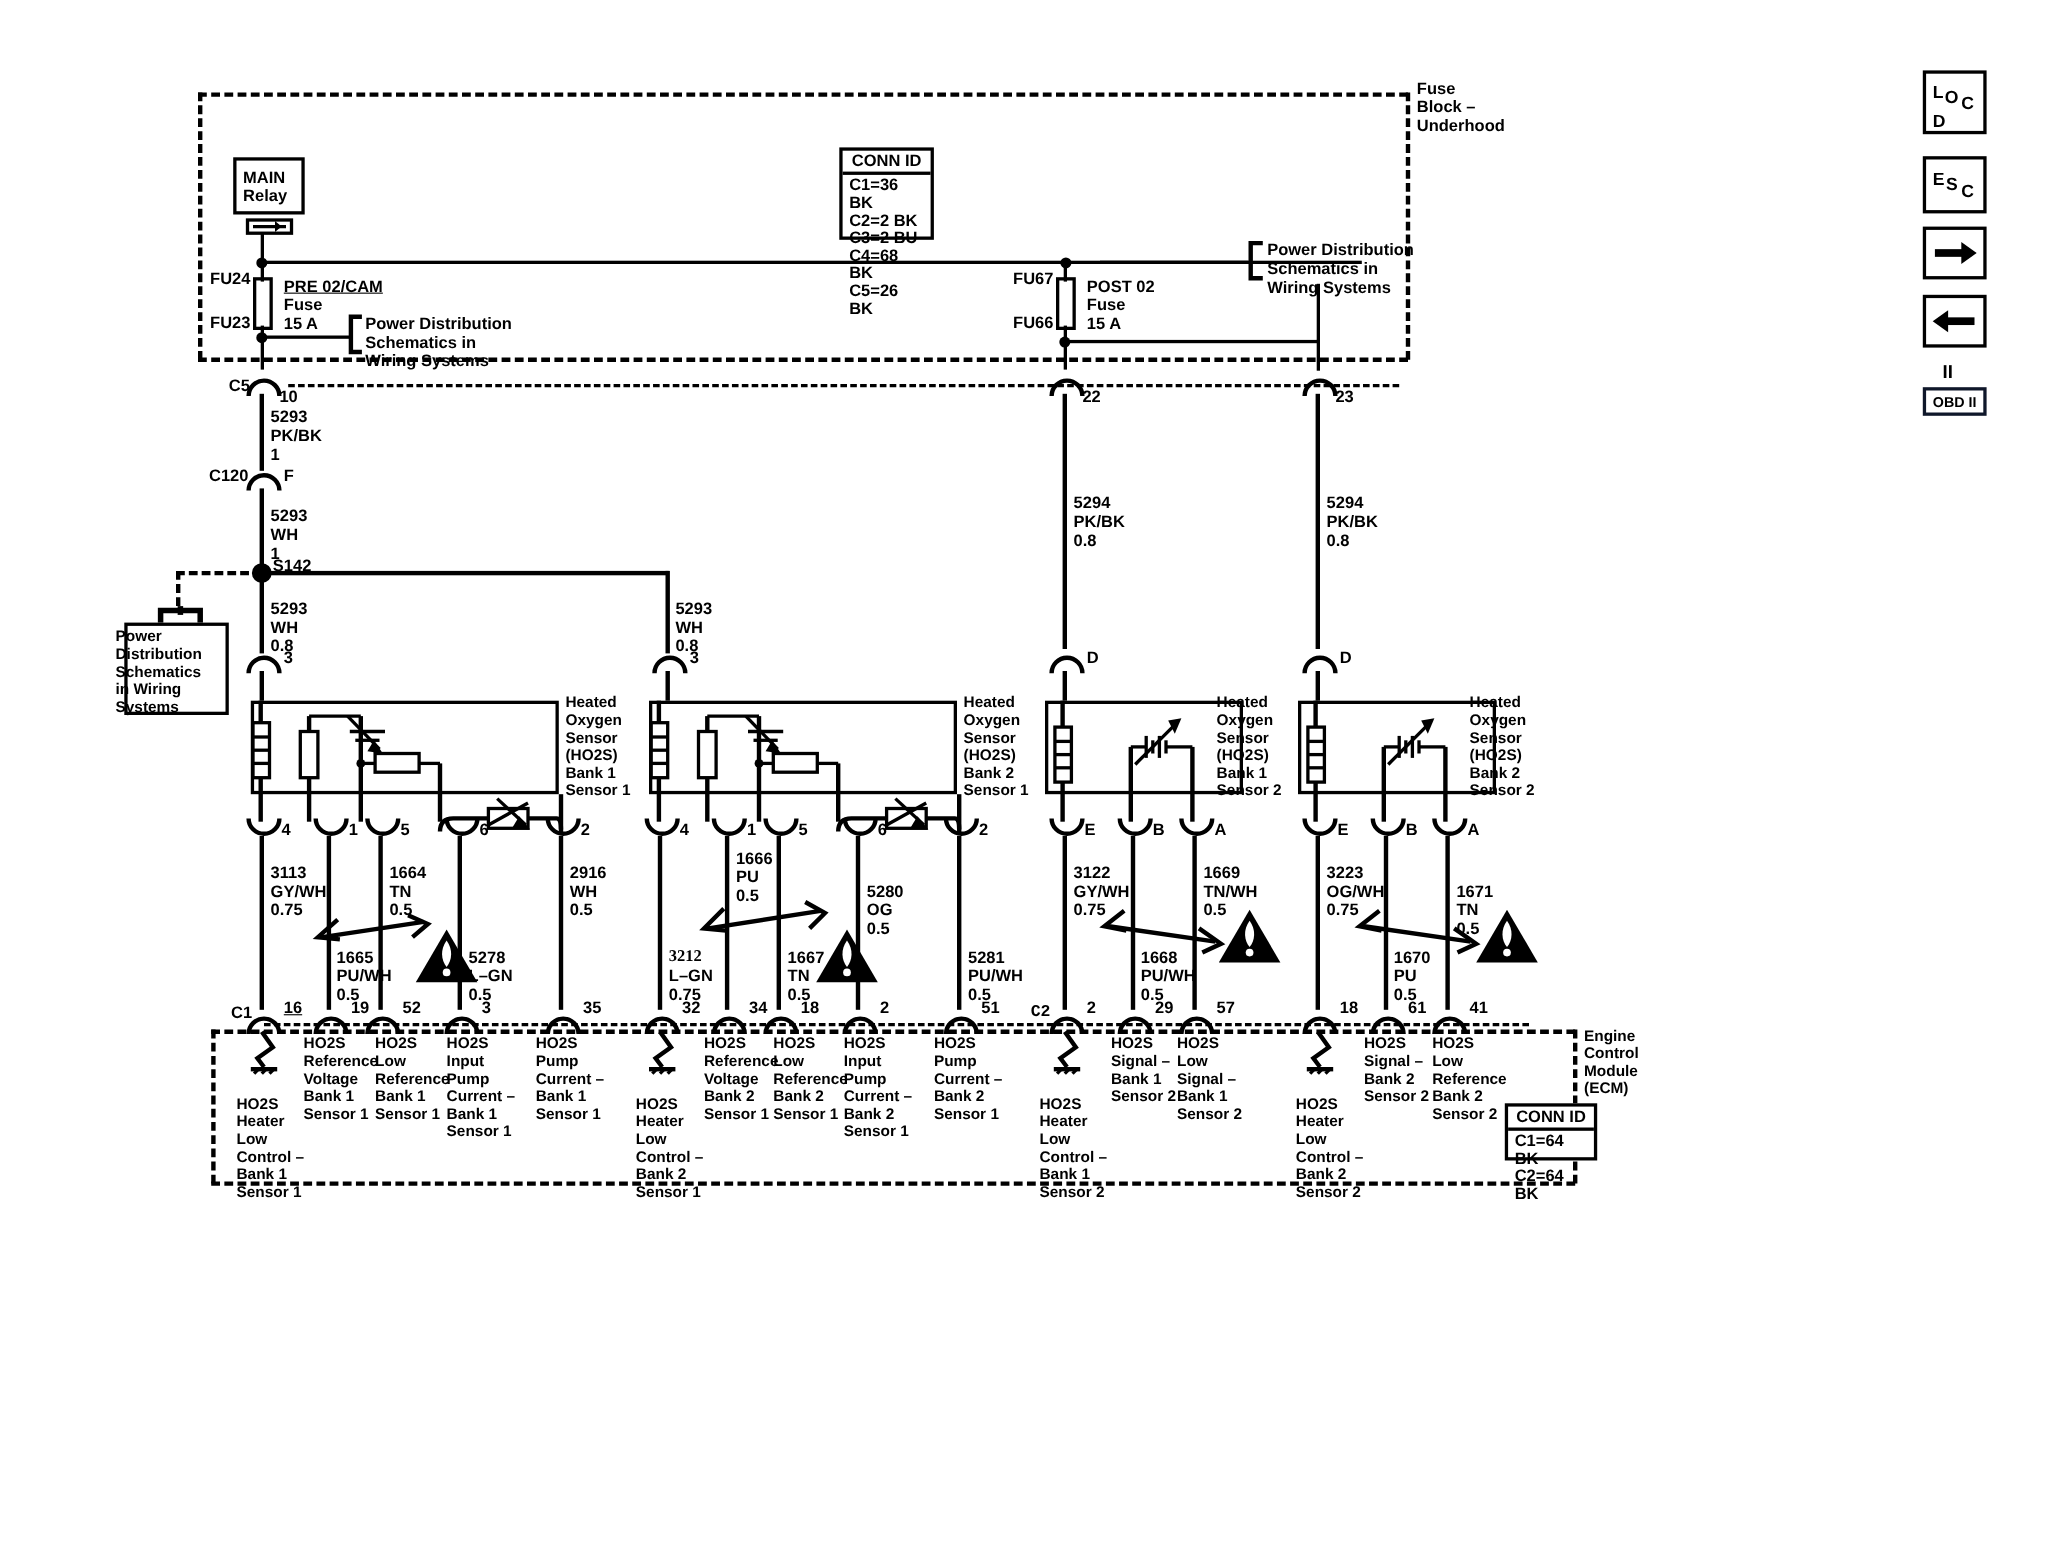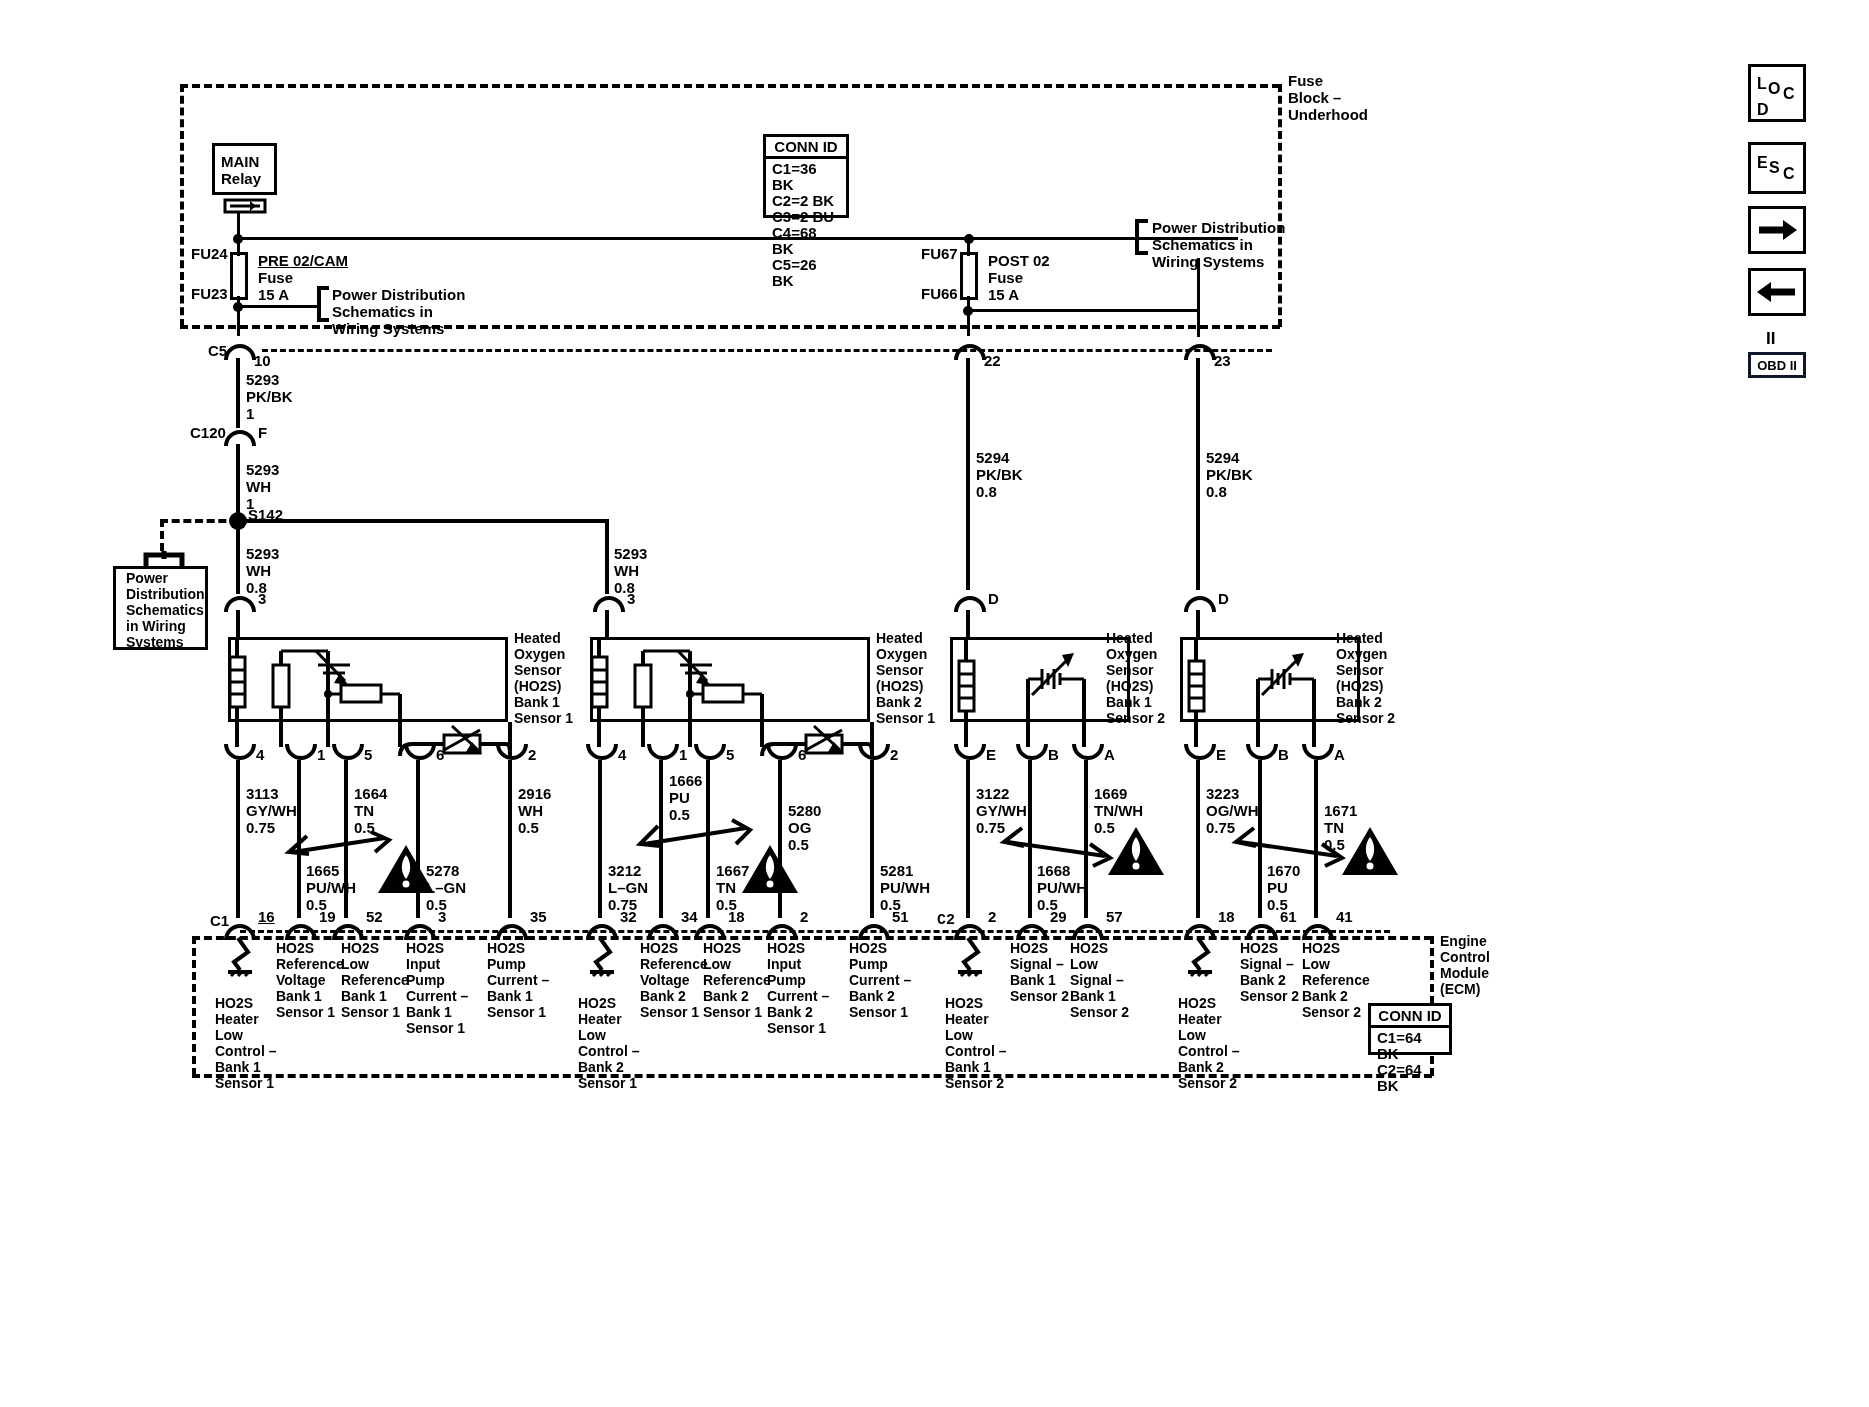--- a/index.html
+++ b/index.html
@@ -153,21 +153,21 @@
   <div class="ln hln4" style="left:238px;top:519px;width:370px;"></div>
   <div class="ln vln4" style="left:605px;top:519px;height:75px;"></div>
 
   <div class="dash-h" style="left:160px;top:519px;width:78px;"></div>
   <div class="dash-v" style="left:160px;top:519px;height:32px;"></div>
   <svg class="warn" style="left:142px;top:549px;" width="46" height="22">
     <path d="M4 20 L4 6 L40 6 L40 20" fill="none" stroke="#000" stroke-width="5"></path>
     <line x1="22" y1="2" x2="22" y2="10" stroke="#000" stroke-width="5"></line>
   </svg>
   <div class="box" style="left:113px;top:566px;width:95px;height:84px;"></div>
-  <div class="t sm" style="left:126px;top:570px;">Power
+  <div class="t sm" style="left:105px;top:570px;">Power
 Distribution
 Schematics
 in Wiring
 Systems</div>
 
   <div class="ln vln4" style="left:236px;top:527px;height:67px;"></div>
   <div class="t" style="left:246px;top:545px;">5293</div>
   <div class="t" style="left:246px;top:562px;">WH</div>
   <div class="t" style="left:246px;top:579px;">0.8</div>
 
@@ -433,21 +433,21 @@
   <div class="t" style="left:354px;top:819px;">0.5</div>
 
   <div class="t" style="left:426px;top:862px;">5278</div>
   <div class="t" style="left:426px;top:879px;">L–GN</div>
   <div class="t" style="left:426px;top:896px;">0.5</div>
 
   <div class="t" style="left:518px;top:785px;">2916</div>
   <div class="t" style="left:518px;top:802px;">WH</div>
   <div class="t" style="left:518px;top:819px;">0.5</div>
 
-  <div class="t" style="left:608px;top:862px;">3212</div>
+  <div class="t" style="left:608px;top:862px;font-family:Liberation Serif, serif;">3212</div>
   <div class="t" style="left:608px;top:879px;">L–GN</div>
   <div class="t" style="left:608px;top:896px;">0.75</div>
 
   <div class="t" style="left:669px;top:772px;">1666</div>
   <div class="t" style="left:669px;top:789px;">PU</div>
   <div class="t" style="left:669px;top:806px;">0.5</div>
 
   <div class="t" style="left:716px;top:862px;">1667</div>
   <div class="t" style="left:716px;top:879px;">TN</div>
   <div class="t" style="left:716px;top:896px;">0.5</div>

